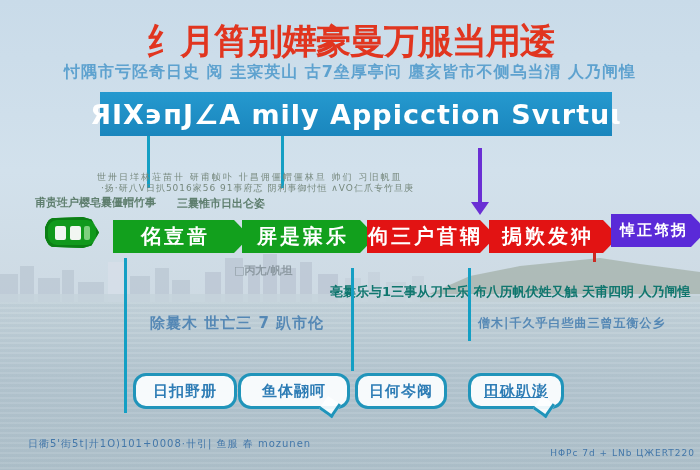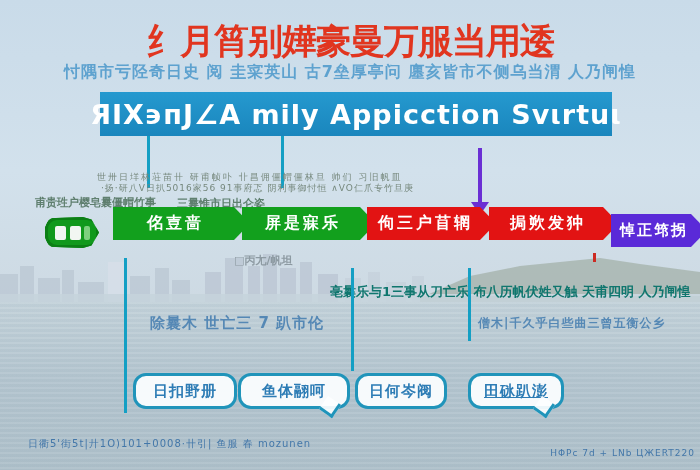--- a/index.html
+++ b/index.html
@@ -32,26 +32,26 @@
   .purple-line{position:absolute;left:478px;top:148px;width:4px;height:56px;background:#6a2fd4;}
   .purple-head{position:absolute;left:471px;top:202px;width:0;height:0;
          border-left:9px solid transparent;border-right:9px solid transparent;
          border-top:13px solid #6a2fd4;}
   
   .tiny{position:absolute;white-space:nowrap;color:#76887d;}
   .tiny1{left:97px;top:171px;font-size:9px;letter-spacing:2px;}
   .tiny2{left:101px;top:182px;font-size:9px;letter-spacing:1px;}
   .tiny3l{left:35px;top:195px;font-size:11px;font-weight:600;color:#5f7f6f;}
   .tiny3c{left:177px;top:196px;font-size:11px;font-weight:600;color:#5f7f6f;}
-  .below-small{position:absolute;left:234px;top:253px;font-size:11px;font-weight:600;
+  .below-small{position:absolute;left:234px;top:263px;font-size:11px;font-weight:600;
          color:#8d9aa2;white-space:nowrap;}
   .below-long{position:absolute;left:330px;top:251px;font-size:13px;font-weight:700;
          color:#0f766e;white-space:nowrap;letter-spacing:0px;margin-top:32px;}
   
-  .step{position:absolute;top:207px;height:33px;color:#fff;font-weight:700;font-size:16px;
+  .step{position:absolute;top:220px;height:33px;color:#fff;font-weight:700;font-size:20px;
         display:flex;align-items:center;justify-content:center;padding-right:12px;
         letter-spacing:3px;white-space:nowrap;
         clip-path:polygon(0 0,calc(100% - 16px) 0,100% 50%,calc(100% - 16px) 100%,0 100%);}
   .green{background:#12a01d;}
   .red{background:#e21313;}
   .purple{background:#5a2ad8;}
   .s1{left:113px;width:125px;}
   .s2{left:242px;width:122px;}
   .s3{left:367px;width:117px;}
   .s4{left:489px;width:118px;}

